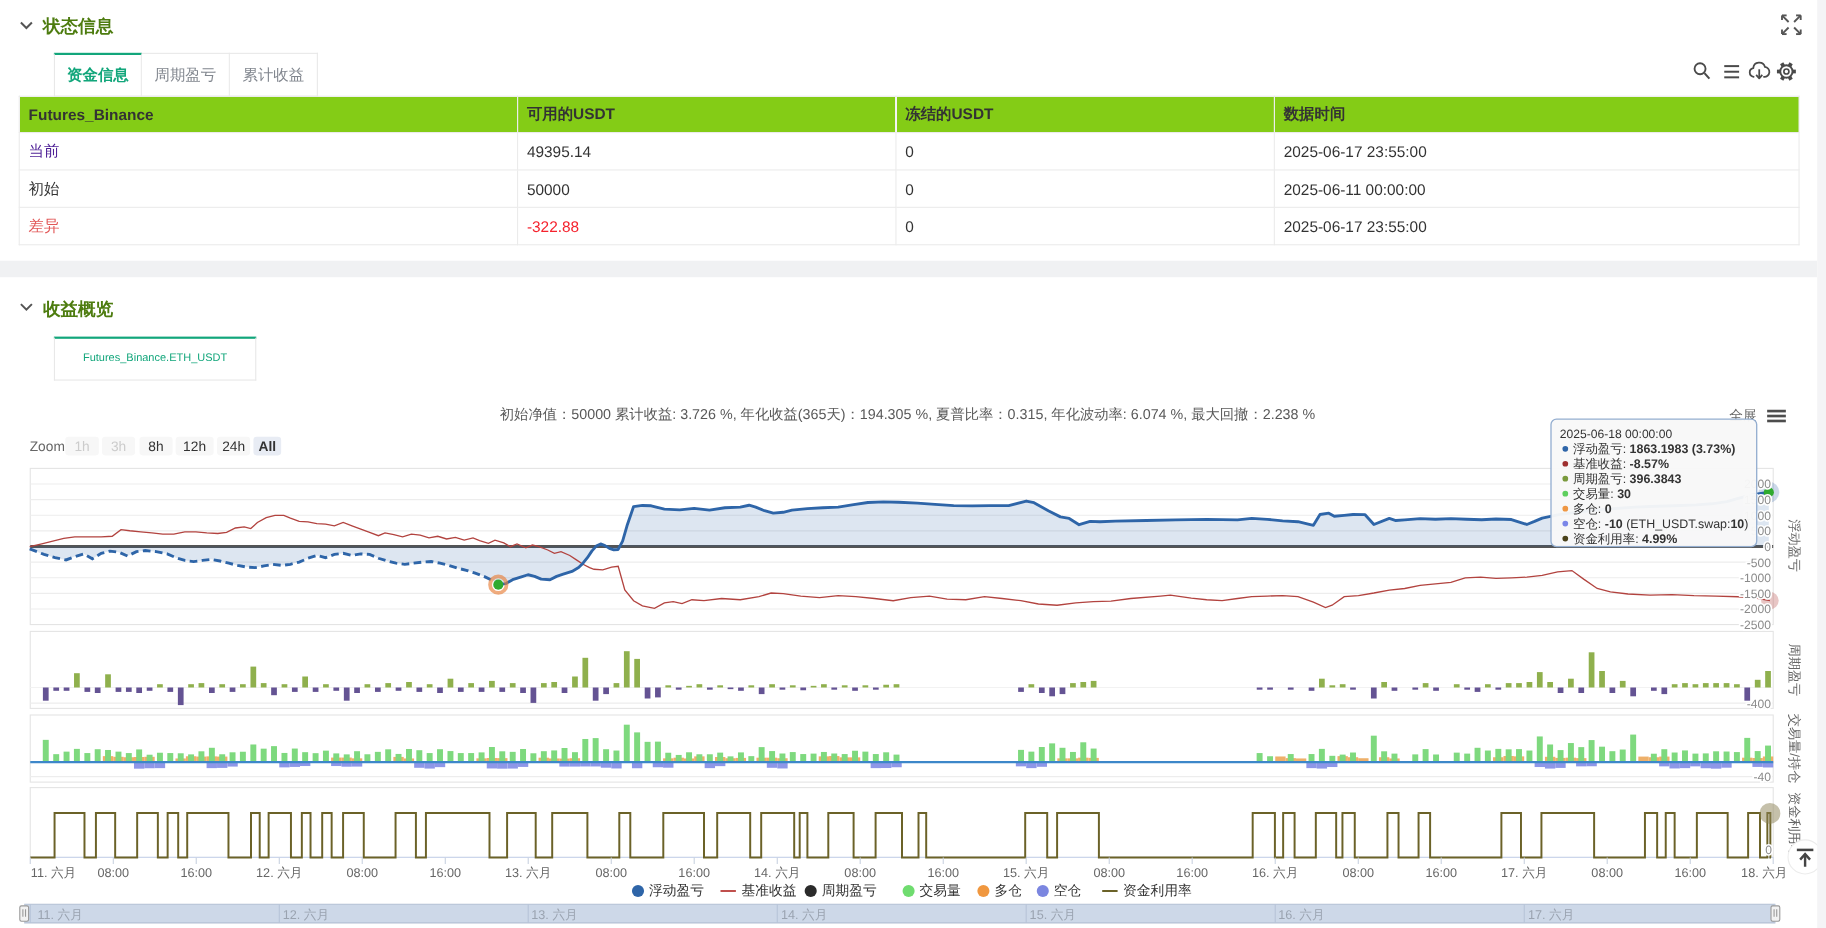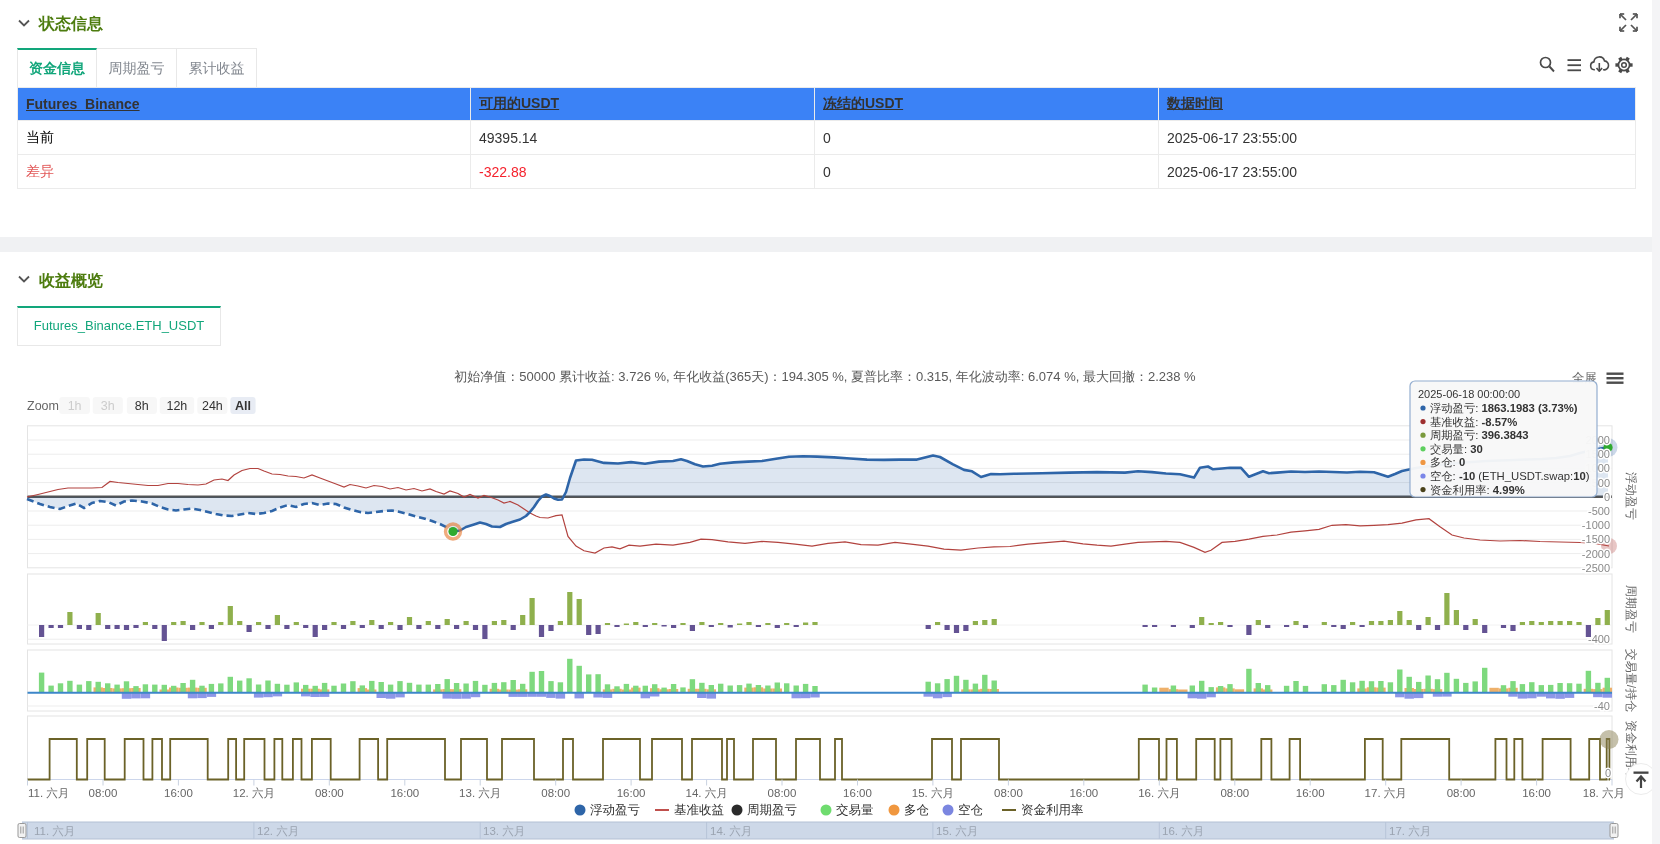--- a/index.html
+++ b/index.html
@@ -2,25 +2,25 @@
 <html><head><meta charset="utf-8">
 <style>
 * { margin:0; padding:0; box-sizing:border-box; }
 html,body { width:1660px; height:844px; overflow:hidden; background:#fff;
   font-family:"Liberation Sans",sans-serif; position:relative; }
 .abs { position:absolute; }
 .sec-title { font-size:16px; font-weight:bold; color:#4d7c0f; }
 table.data { border-collapse:collapse; table-layout:fixed; font-size:14px; color:#333; }
 table.data th, table.data td { border:1px solid #ebebeb; padding:0 0 0 8px; height:34px;
   text-align:left; font-weight:normal; white-space:nowrap; overflow:hidden; }
-table.data thead th { background:#3b82f6; font-weight:bold; height:33px;text-decoration:underline; }
+table.data thead th { background:#84cc16; font-weight:bold; height:33px; }
 .tabbar { position:absolute; display:flex; }
 .tab { height:40px; line-height:38px; text-align:center; font-size:14px; color:#82878f;
   background:#fff; border:1px solid #e8e8e8; border-left:none; }
-.tab.first { border-left:1px solid #e8e8e8; }
+.tab.first { border-left:1px solid #e8e8e8;margin-left:32px; }
 .tab.active { color:#12a67b; font-weight:bold; border-top:2px solid #12a67b; line-height:36px; }
 </style></head>
 <body>
 
 <svg class="abs" style="left:17px;top:18px" width="14" height="10" viewBox="0 0 14 10">
   <path d="M 2 2.5 L 7 7.5 L 12 2.5" fill="none" stroke="#555" stroke-width="1.8"></path>
   </svg>
 <div class="abs sec-title" style="left:39px;top:14px">状态信息</div>
 
 <div class="tabbar" style="left:17px;top:48px">
@@ -39,43 +39,49 @@
 <thead>
       <tr>
         <th>Futures_Binance</th>
         <th>可用的USDT</th>
         <th>冻结的USDT</th>
         <th>数据时间</th>
       </tr>
     </thead>
 <tbody>
 <tr>
-        <td style="color:#000000">当前</td>
+        <td style="color:#4c1d95">当前</td>
         <td>49395.14</td>
         <td>0</td>
         <td>2025-06-17 23:55:00</td>
+      </tr>
+<tr>
+        <td>初始</td>
+        <td>50000</td>
+        <td>0</td>
+        <td>2025-06-11 00:00:00</td>
       </tr>
 <tr>
         <td style="color:#e25858">差异</td>
         <td style="color:#f5222d">-322.88</td>
         <td>0</td>
         <td>2025-06-17 23:55:00</td>
       </tr>
 </tbody>
   </table>
 
 <div class="abs" style="left:0;top:236.5px;width:1652px;height:15px;background:#f0f1f3"></div>
 
 <svg class="abs" style="left:17px;top:274px" width="14" height="10" viewBox="0 0 14 10">
   <path d="M 2 2.5 L 7 7.5 L 12 2.5" fill="none" stroke="#555" stroke-width="1.8"></path>
   </svg>
 <div class="abs sec-title" style="left:39px;top:271px">收益概览</div>
 
 <div class="tabbar" style="left:17px;top:306px">
-  <div class="tab first active" style="width:204px;font-weight:normal;font-size:13px">Futures_Binance.ETH_USDT</div>
+  <div class="tab first active" style="width:184px;font-weight:normal;font-size:10px">Futures_Binance.ETH_USDT</div>
 </div>
 
 <svg class="abs" style="left:0;top:0" width="1660" height="844" viewBox="0 0 1660 844" font-family="Liberation Sans, sans-serif">
 <text x="825" y="381" text-anchor="middle" font-size="13" fill="#595959">初始净值：50000 累计收益: 3.726 %, 年化收益(365天)：194.305 %, 夏普比率：0.315, 年化波动率: 6.074 %, 最大回撤：2.238 %</text>
 <text x="1597" y="382" text-anchor="end" font-size="12.5" fill="#666">全展</text>
 <rect x="1606.5" y="372.5" width="17" height="2.4" fill="#4d4d4d"></rect>
 <rect x="1606.5" y="377" width="17" height="2.4" fill="#4d4d4d"></rect>
 <rect x="1606.5" y="381.5" width="17" height="2.4" fill="#4d4d4d"></rect>
 <text x="27" y="410" font-size="12.5" fill="#666">Zoom</text>
 <rect x="59.3" y="397" width="30.6" height="17" rx="3" fill="#f7f7f7"></rect>

